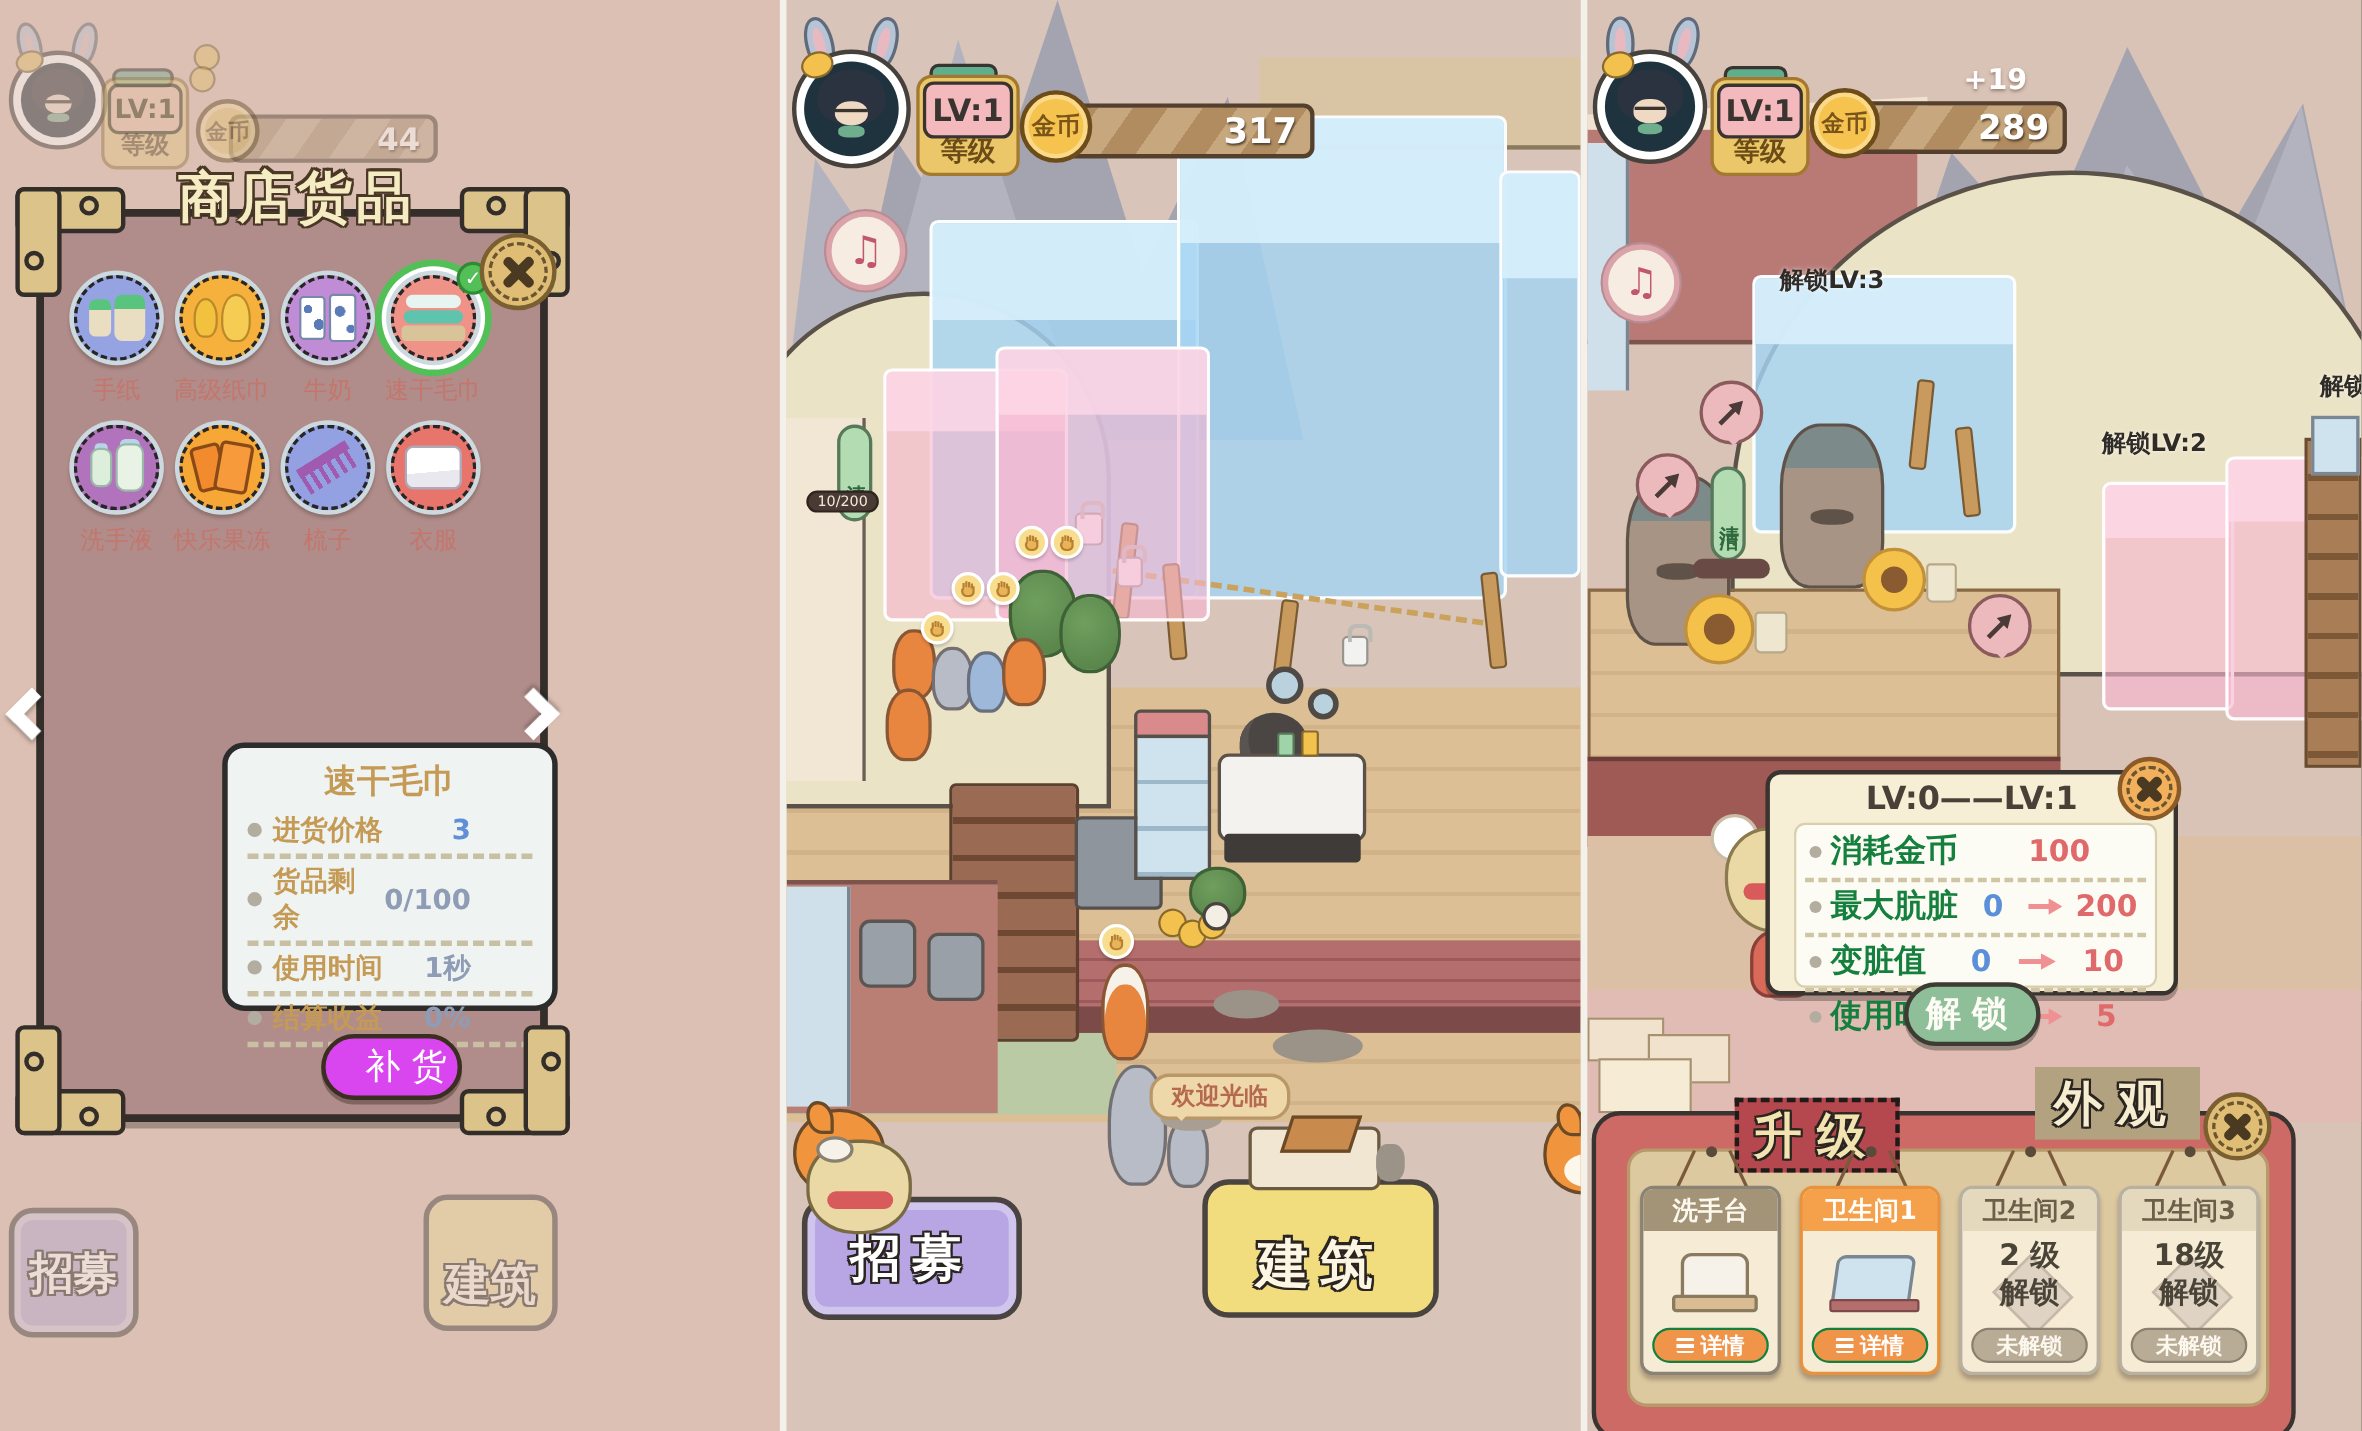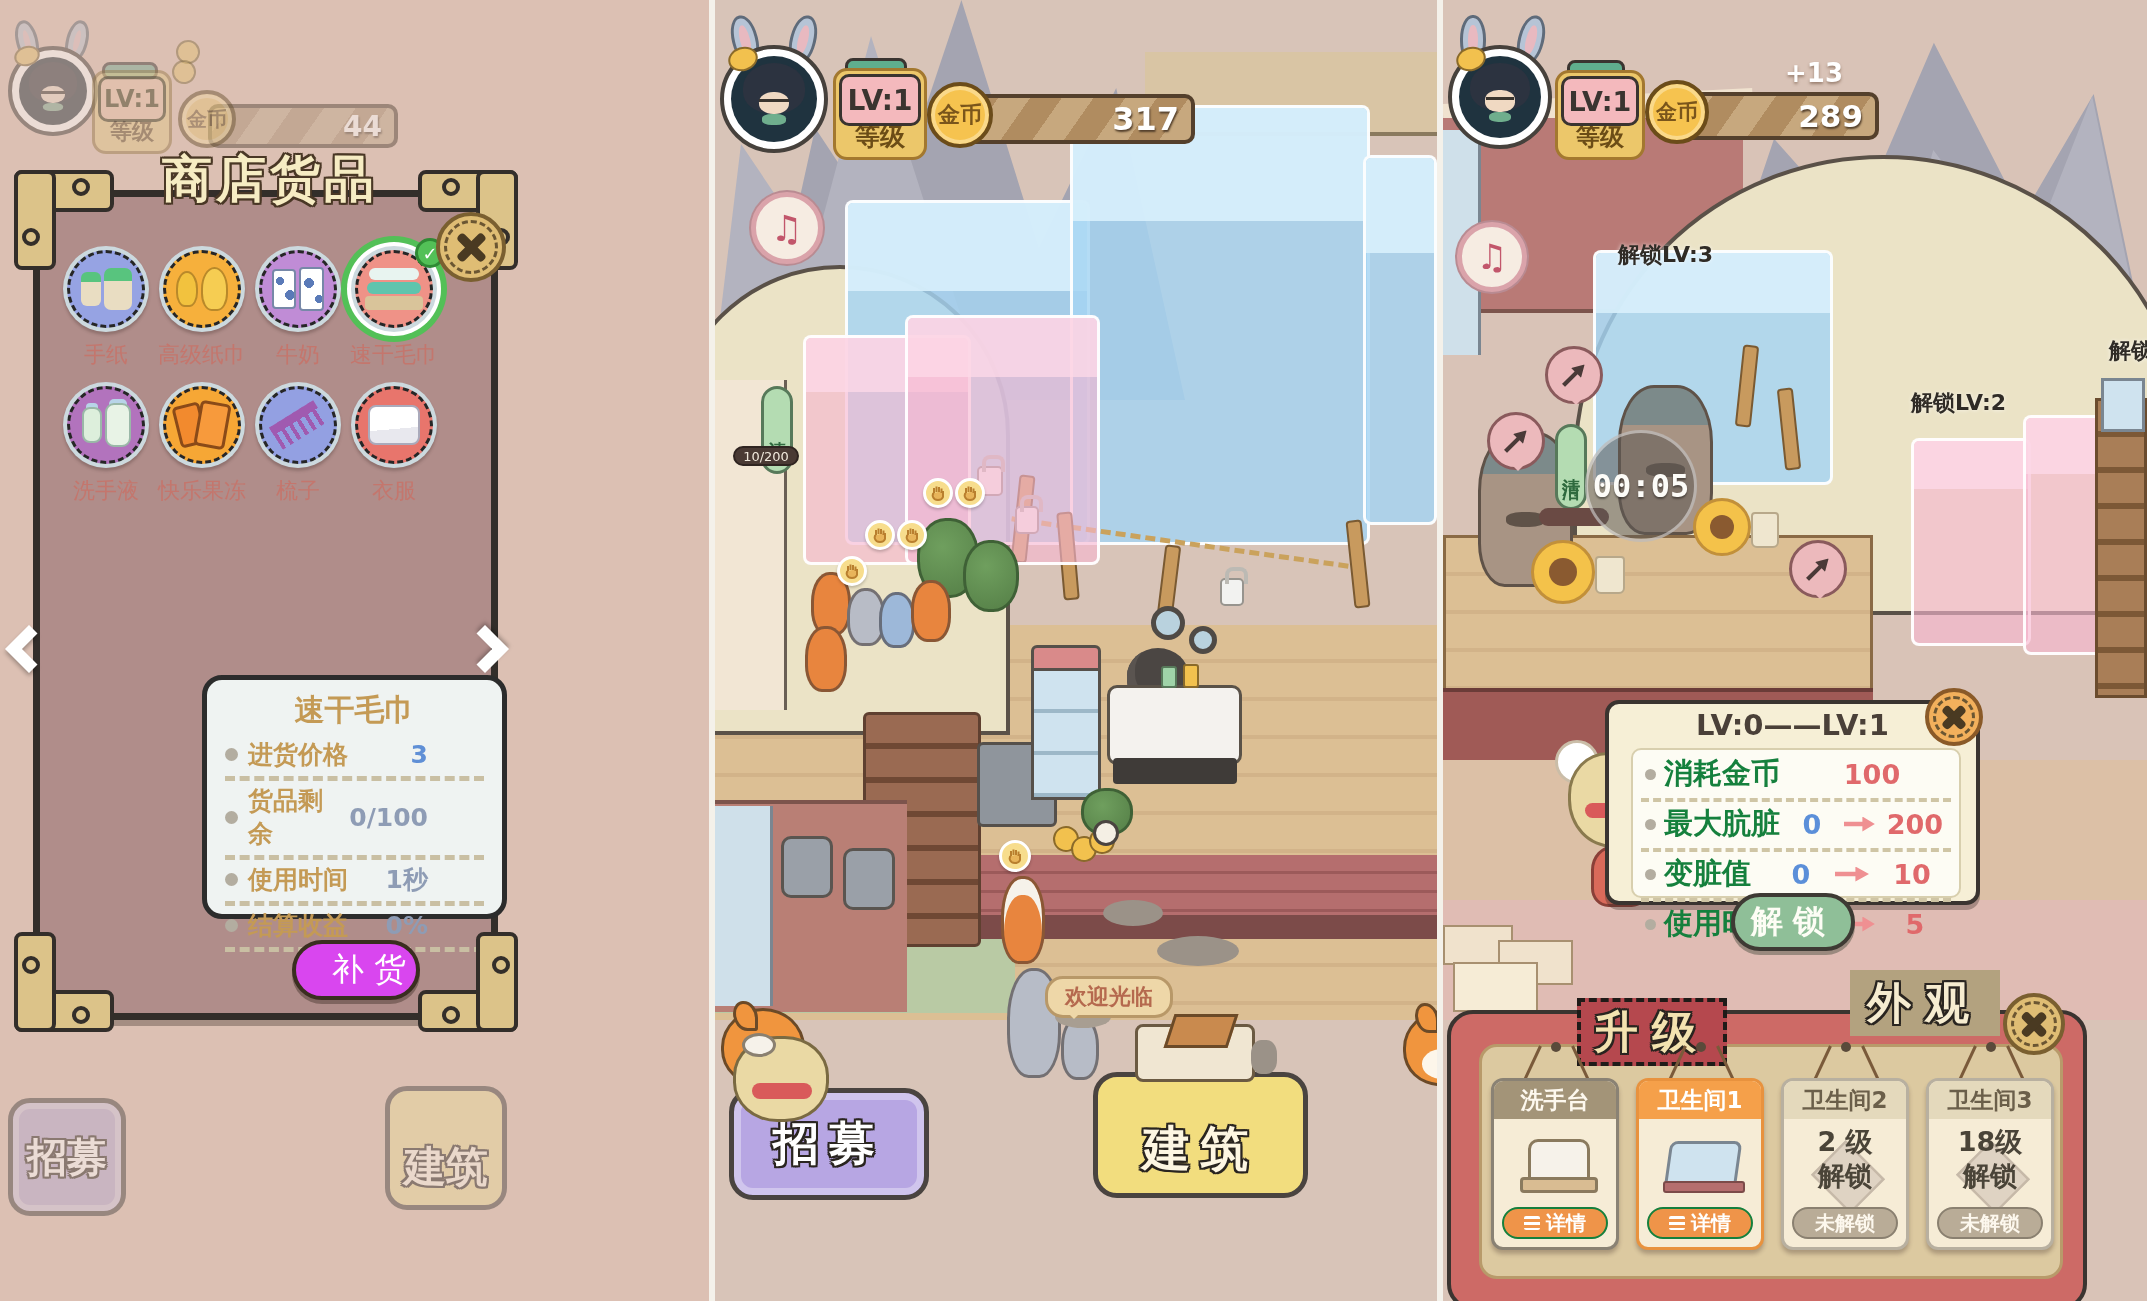--- a/index.html
+++ b/index.html
@@ -501,21 +501,20 @@
     <div class="abs" style="left:0;top:688px;width:430px;height:82px;background:#a05a56;border-top:4px solid #6b3c38;"></div>
     <div class="abs statue" style="left:35px;top:432px;width:95px;height:155px;"></div>
     <div class="abs statue" style="left:175px;top:385px;width:95px;height:150px;"></div>
     <div class="abs flower" style="left:88px;top:540px;width:64px;height:64px;"></div>
     <div class="abs flower" style="left:250px;top:498px;width:58px;height:58px;"></div>
     <div class="abs cup" style="left:152px;top:556px;width:30px;height:38px;"></div>
     <div class="abs cup" style="left:308px;top:512px;width:28px;height:36px;"></div>
 
     <div class="abs cleanpill" style="left:112px;top:424px;width:32px;height:86px;font-size:18px;z-index:3;">清洁</div>
     <div class="abs" style="left:96px;top:508px;width:70px;height:18px;background:#6a4a44;border-radius:9px;z-index:3;"></div>
-    <div class="abs timer" style="left:142px;top:430px;width:112px;height:112px;font-size:32px;z-index:4;">00:05</div>
 
     <div class="abs arrowbub" style="left:44px;top:412px;width:58px;height:58px;z-index:4;">
         <span class="ua"></span>
       </div>
     <div class="abs arrowbub" style="left:102px;top:346px;width:58px;height:58px;z-index:4;">
         <span class="ua"></span>
       </div>
     <div class="abs arrowbub" style="left:346px;top:540px;width:58px;height:58px;z-index:4;">
         <span class="ua"></span>
       </div>
@@ -544,21 +543,21 @@
             <div class="av-collar"></div>
           </div>
       </div>
       <div class="abs av-coin" style="left:8px;top:32px;width:30px;height:24px;"></div>
     </div>
     <div class="abs lv-green" style="left:124px;top:60px;width:58px;height:20px;z-index:8;"></div>
     <div class="abs lv-plate" style="left:112px;top:70px;width:90px;height:90px;z-index:8;">
       <div class="lv-cap" style="bottom:4px;font-size:24px;">等级</div>
     </div>
     <div class="abs lv-box" style="left:118px;top:76px;width:78px;height:50px;font-size:27px;z-index:9;">LV:1</div>
-    <div class="abs" style="left:342px;top:58px;font-size:26px;font-weight:bold;color:#fff;text-shadow:0 2px 3px rgba(90,60,40,.5);z-index:8;">+13</div>
+    <div class="abs" style="left:342px;top:58px;font-size:26px;font-weight:bold;color:#fff;text-shadow:0 2px 3px rgba(90,60,40,.5);z-index:8;">+19</div>
     <div class="abs coin-bar" style="left:236px;top:92px;width:200px;height:48px;font-size:31px;z-index:8;">
         <span>289</span>
       </div>
     <div class="abs coin" style="left:202px;top:80px;width:64px;height:64px;font-size:21px;z-index:9;">金币</div>
     <div class="abs music" style="left:14px;top:222px;width:70px;height:70px;font-size:35px;z-index:8;">
         <span>♫</span>
       </div>
 
     <div class="abs" style="left:112px;top:740px;width:44px;height:44px;background:#fff;border:3px solid #cabda8;border-radius:50%;z-index:10;"></div>
     <div class="abs" style="left:125px;top:752px;width:90px;height:96px;background:#ead9a4;border:3px solid #8a7a4e;border-radius:46% 46% 52% 52%;z-index:10;">

